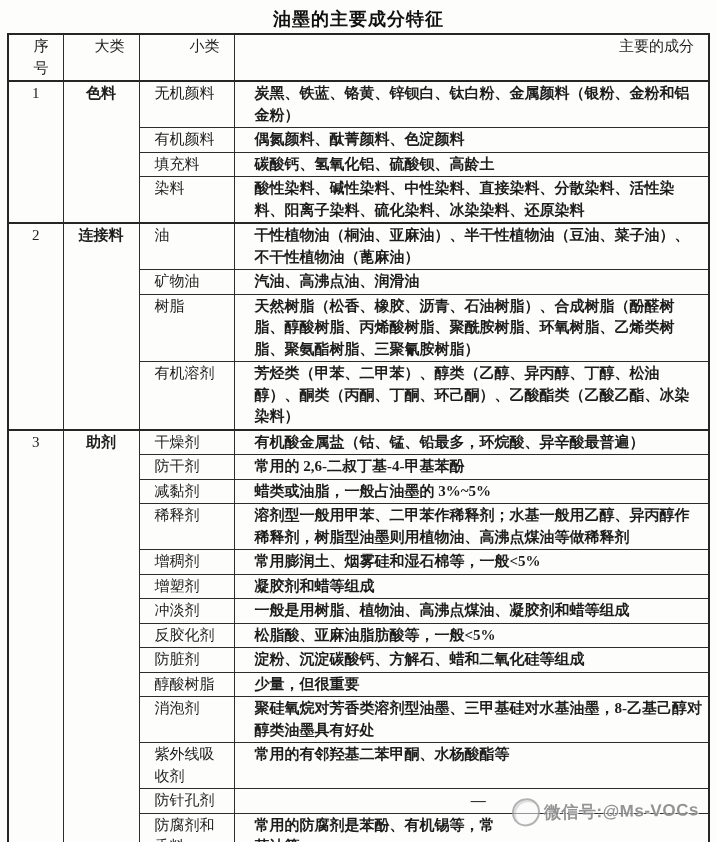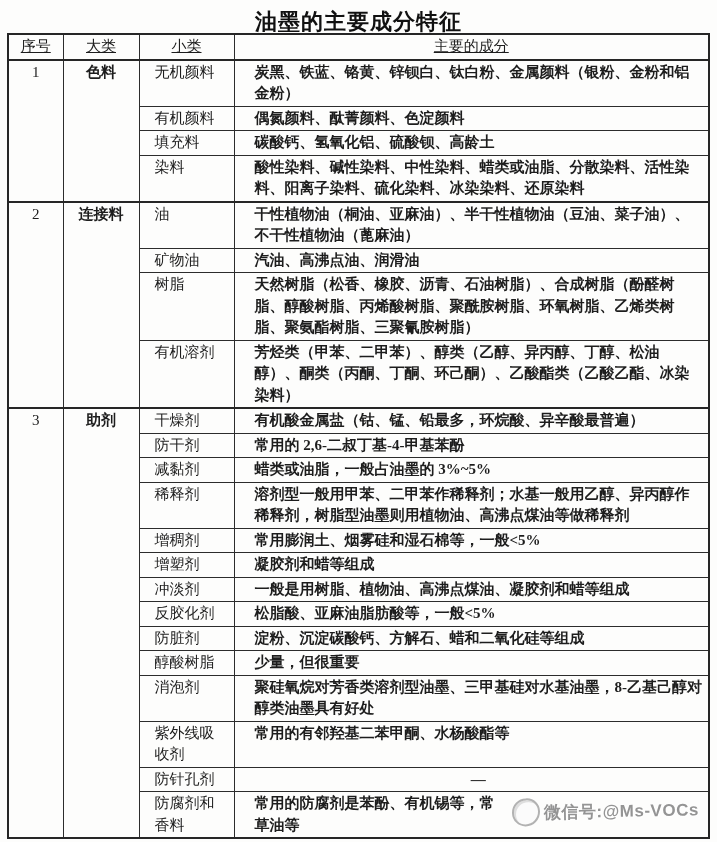--- a/index.html
+++ b/index.html
@@ -8,21 +8,21 @@
     background:#fdfdfc;
     font-family:"Liberation Serif","DejaVu Serif",serif;
     color:#1d1d1d;
     position:relative;
     overflow:hidden;
   }
   .page{position:absolute;inset:0;}
   .doc-title{
     position:absolute;top:7px;left:0;width:100%;
     text-align:center;
-    font-size:22px;font-weight:bold;
+    font-size:18px;font-weight:bold;
     letter-spacing:1px;
     color:#111;
   }
   .tbl-wrap{
     position:absolute;top:33px;left:7px;width:703px;
   }
   table.main{
     border-collapse:collapse;
     table-layout:fixed;
     width:100%;
@@ -35,21 +35,21 @@
     border:1px solid #2c2c2c;
     font-size:15px;
     font-weight:normal;
     line-height:21.5px;
     vertical-align:top;
     padding:1px 4px;
     color:#1d1d1d;
     word-break:break-all;
   }
   tr.group-start td{border-top:2px solid #262626;}
-  thead th{border-bottom:2px solid #262626;text-align:center;padding:1px 6px;text-decoration:underline;}
+  thead th{border-bottom:2px solid #262626;text-align:right;padding:1px 14px;}
   td.idx{text-align:center;}
   td.major{text-align:center;font-weight:bold;}
   td.minor{padding:1px 15px;}
   td.comp{text-align:left;padding:1px 6px 1px 20px;white-space:pre-line;font-weight:bold;}
   td.comp.center{text-align:center;white-space:normal;}
   .watermark{
     position:absolute;
     top:797px;left:512px;
     display:flex;align-items:center;
     transform:rotate(-1deg);
@@ -110,21 +110,21 @@
         <tr>
           <td class="minor">有机颜料</td>
           <td class="comp">偶氮颜料、酞菁颜料、色淀颜料</td>
         </tr>
         <tr>
           <td class="minor">填充料</td>
           <td class="comp">碳酸钙、氢氧化铝、硫酸钡、高龄土</td>
         </tr>
         <tr>
           <td class="minor">染料</td>
-          <td class="comp">酸性染料、碱性染料、中性染料、蜡类或油脂、分散染料、活性染料、阳离子染料、硫化染料、冰染染料、还原染料</td>
+          <td class="comp">酸性染料、碱性染料、中性染料、直接染料、分散染料、活性染料、阳离子染料、硫化染料、冰染染料、还原染料</td>
         </tr>
 
         <tr class="group-start">
           <td class="idx" rowspan="4">2</td>
           <td class="major" rowspan="4">连接料</td>
           <td class="minor">油</td>
           <td class="comp">干性植物油（桐油、亚麻油）、半干性植物油（豆油、菜子油）、不干性植物油（蓖麻油）</td>
         </tr>
         <tr>
           <td class="minor">矿物油</td>

